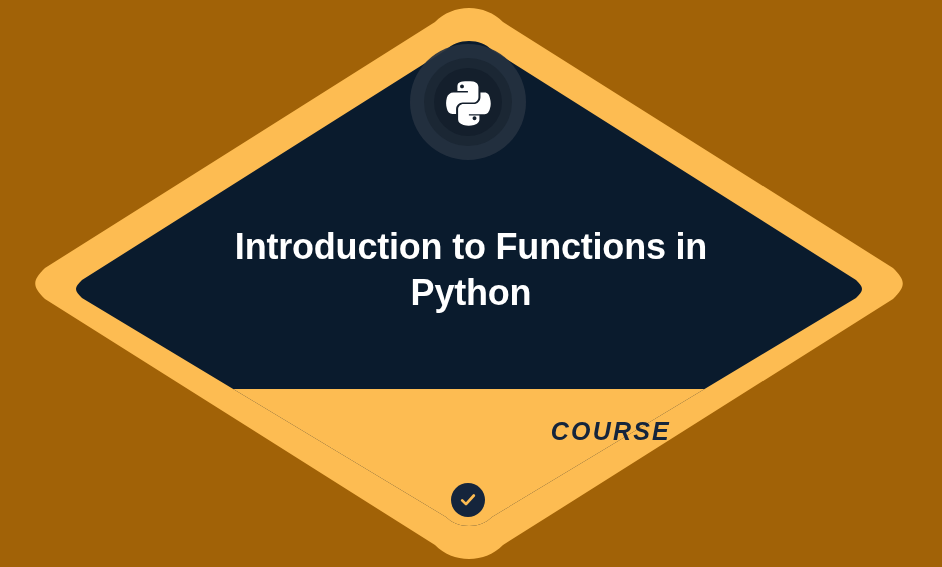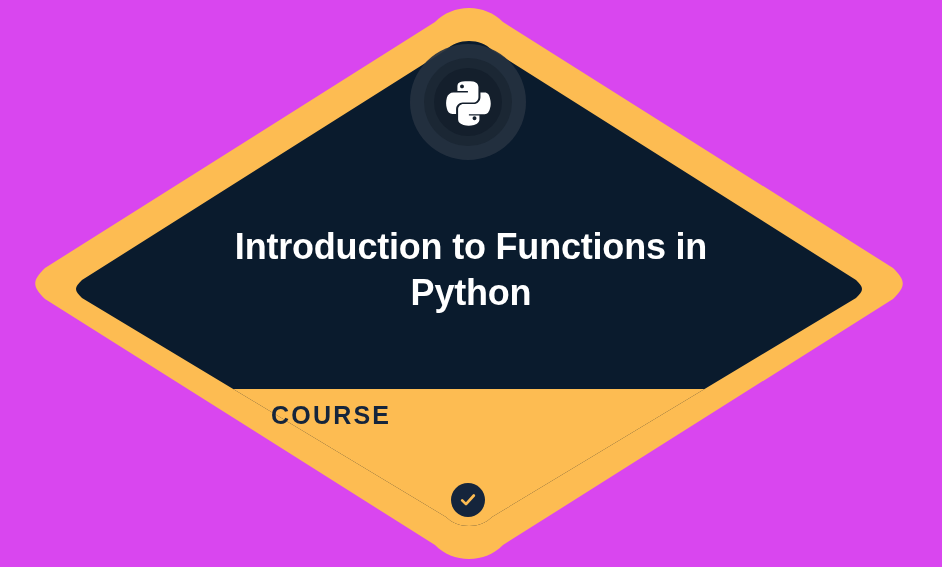--- a/index.html
+++ b/index.html
@@ -11,21 +11,21 @@
     width: 942px;
     height: 567px;
     overflow: hidden;
     font-family: "Liberation Sans", sans-serif;
   }
 
   #badge-root {
     position: relative;
     width: 942px;
     height: 567px;
-    background: #d946ef;
+    background: #a16207;
   }
 
   #badge-svg {
     position: absolute;
     left: 0;
     top: 0;
     width: 942px;
     height: 567px;
     display: block;
   }
@@ -96,23 +96,24 @@
     font-weight: bold;
     line-height: 46px;
     letter-spacing: -0.2px;
     white-space: pre-line;
   }
 
   
   #status-block {
     position: absolute;
     left: 271px;
-    top: 398px;
+    top: 414px;
     width: 400px;
-    text-align: left;
+    text-align: right;
+    font-style: italic;
   }
   .status-line {
     color: #15253c;
     font-family: "Liberation Sans", sans-serif;
     font-size: 25px;
     font-weight: bold;
     letter-spacing: 2.2px;
     line-height: 35px;
   }
 

